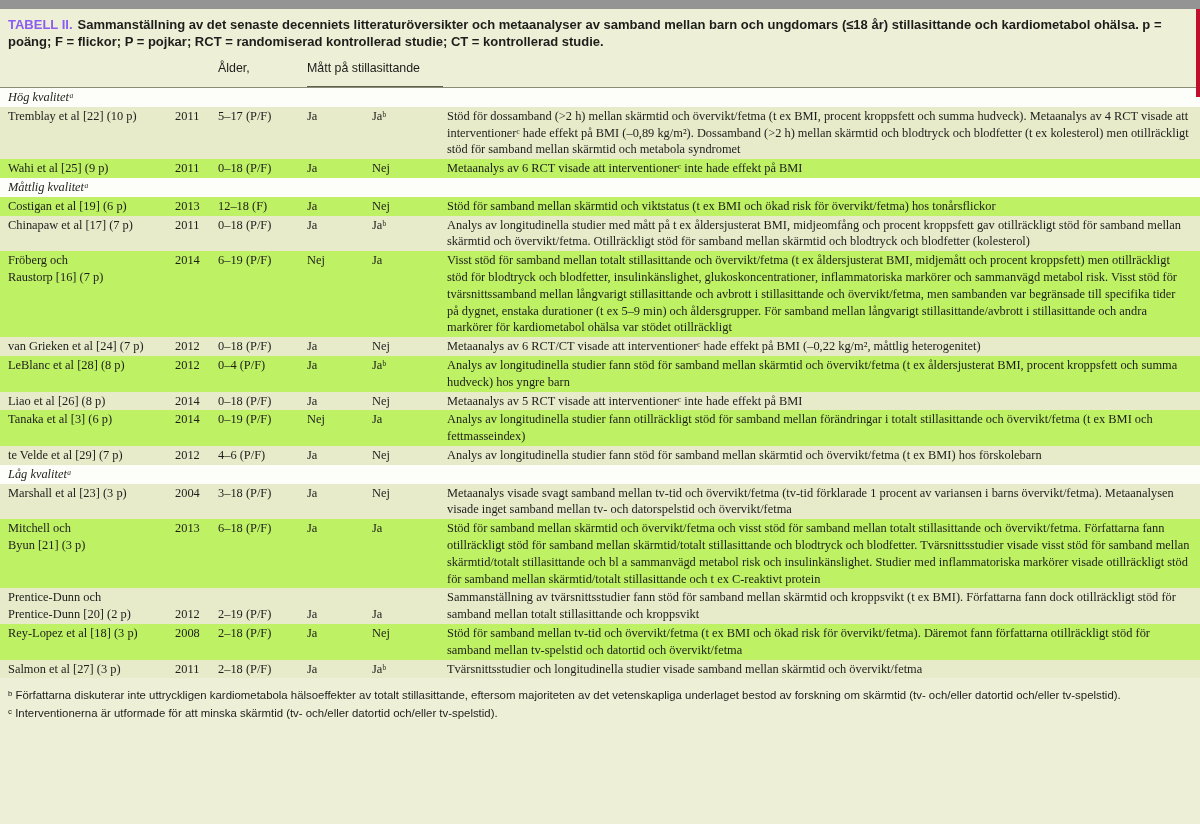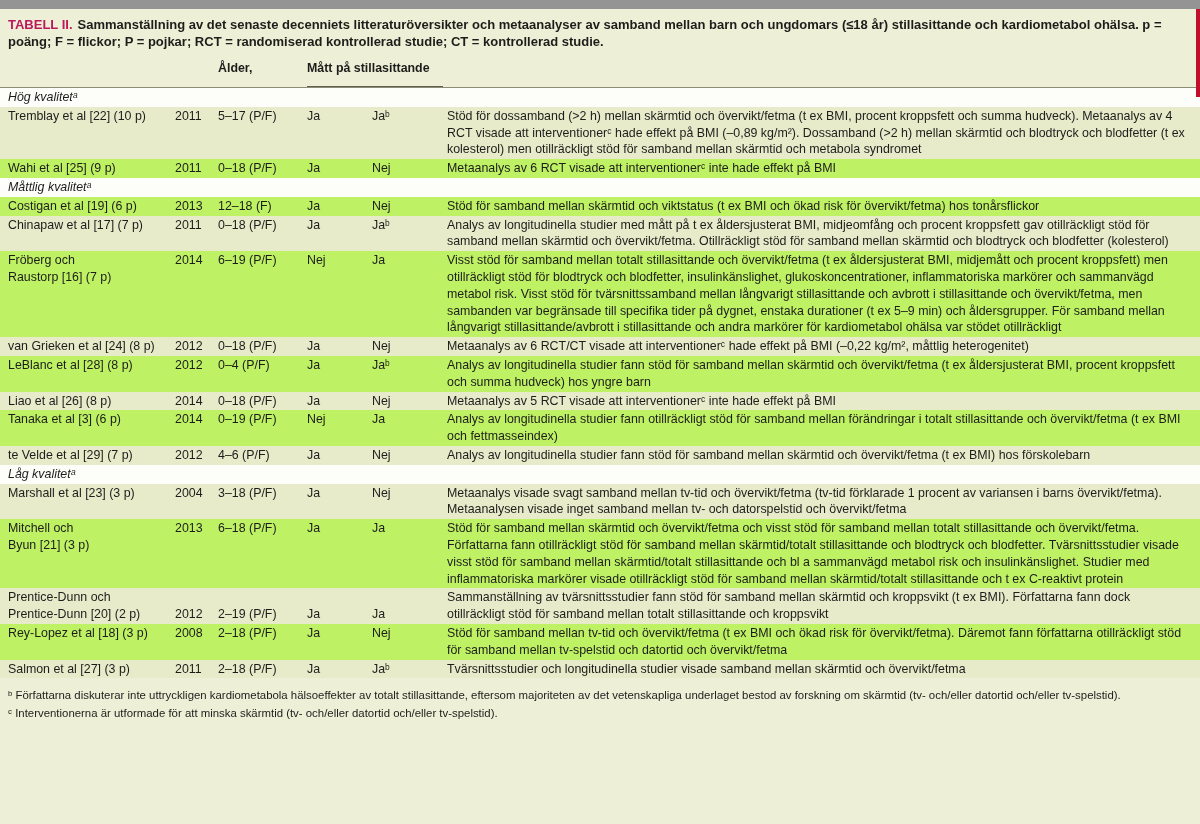--- a/index.html
+++ b/index.html
@@ -9,28 +9,28 @@
     background:#edf0d6; color:#1d1d1b;
     font-family:"Liberation Sans", sans-serif;
   }
   .topbar { height:9px; background:#949494; }
   .red-edge { position:absolute; top:9px; right:0; width:4px; height:88px; background:#c00f2d; }
 
   .title-block {
     padding:7px 26px 5px 8px;
     font-weight:bold; font-size:13px; line-height:17px;
   }
-  .title-label { color:#be185d; margin-right:5px; }
-
-  .thead { padding:5px 0 0 8px; font-weight:bold; font-size:12.4px; border-bottom:1px solid #8d8d77; }
+  .title-label { color:#8b5cf6; margin-right:5px; }
+
+  .thead { padding:5px 0 0 8px; font-weight:normal; font-size:12.4px; border-bottom:1px solid #8d8d77; }
   .hrow { display:grid; grid-template-columns:167px 43px 89px 140px auto; line-height:16px; }
   .hrow.bottom { grid-template-columns:167px 43px 89px 65px 75px auto; padding:3px 0 5px 0; }
   .hc.measure { width:136px; border-bottom:1px solid #5f5f52; padding-bottom:10px; }
 
-  .tbody { font-size:12.4px; line-height:16.8px; }
+  .tbody { font-size:12.4px; line-height:16.8px;font-family:Liberation Serif, serif; }
   .trow { display:grid; padding:1px 0 1px 8px; }
   .trow.study { grid-template-columns:167px 43px 89px 65px 75px auto; }
   .trow.section { grid-template-columns:auto; font-style:italic; background:#fdfdfa; }
   .trow.green { background:#e7ebca; }
   .trow.white { background:#bef264; }
   .cell { padding-right:6px; }
   .cell.author { white-space:pre-line; }
   .cell.result { padding-right:10px; }
   .trow.offset .cell.year, .trow.offset .cell.age,
   .trow.offset .cell.screen, .trow.offset .cell.total { padding-top:16.8px; }
@@ -100,21 +100,21 @@
     <div class="trow study white">
       <div class="cell author">Fröberg och
 Raustorp [16] (7 p)</div>
       <div class="cell year">2014</div>
       <div class="cell age">6–19 (P/F)</div>
       <div class="cell screen">Nej</div>
       <div class="cell total">Ja</div>
       <div class="cell result">Visst stöd för samband mellan totalt stillasittande och övervikt/fetma (t ex åldersjusterat BMI, midjemått och procent kroppsfett) men otillräckligt stöd för blodtryck och blodfetter, insulinkänslighet, glukoskoncentrationer, inflammatoriska markörer och sammanvägd metabol risk. Visst stöd för tvärsnittssamband mellan långvarigt stillasittande och avbrott i stillasittande och övervikt/fetma, men sambanden var begränsade till specifika tider på dygnet, enstaka durationer (t ex 5–9 min) och åldersgrupper. För samband mellan långvarigt stillasittande/avbrott i stillasittande och andra markörer för kardiometabol ohälsa var stödet otillräckligt</div>
     </div>
     <div class="trow study green">
-      <div class="cell author">van Grieken et al [24] (8 p)</div>
+      <div class="cell author">van Grieken et al [24] (7 p)</div>
       <div class="cell year">2012</div>
       <div class="cell age">0–18 (P/F)</div>
       <div class="cell screen">Ja</div>
       <div class="cell total">Nej</div>
       <div class="cell result">Metaanalys av 6 RCT/CT visade att interventionerᶜ hade effekt på BMI (–0,22 kg/m², måttlig heterogenitet)</div>
     </div>
     <div class="trow study white">
       <div class="cell author">LeBlanc et al [28] (8 p)</div>
       <div class="cell year">2012</div>
       <div class="cell age">0–4 (P/F)</div>

